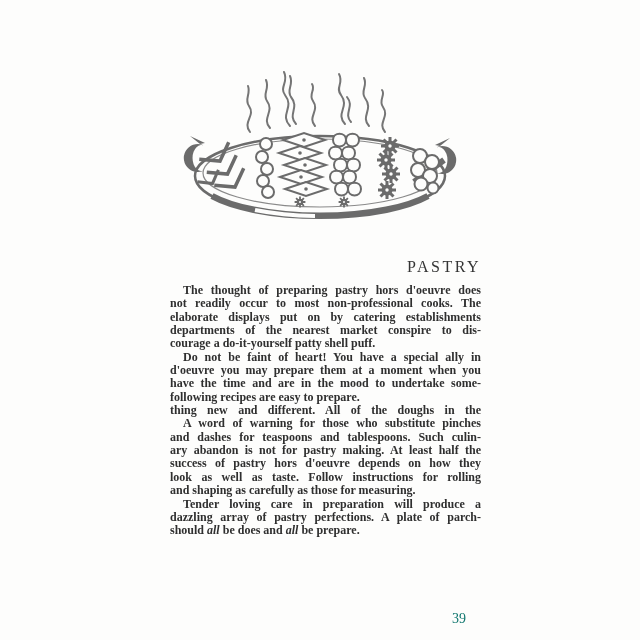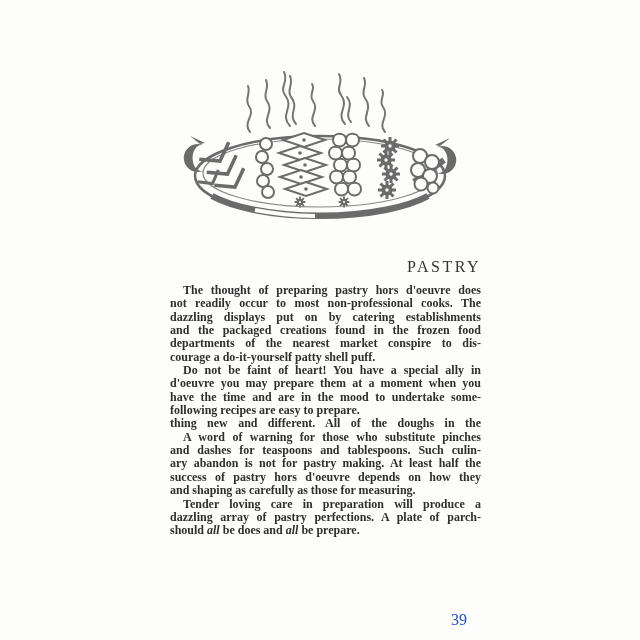--- a/index.html
+++ b/index.html
@@ -15,21 +15,21 @@
   .body{
     position:absolute;left:170px;top:284px;width:311px;
     font-size:12px;line-height:13.35px;font-weight:bold;
   }
   .para{margin:0;padding:0;}
   .line{text-align:justify;text-align-last:justify;}
   .line.last{text-align-last:left;}
   .line.first{padding-left:13px;}
   .pagenum{
     position:absolute;left:444px;top:611px;width:30px;text-align:center;
-    font-size:16px;color:#1d4ed8;
+    font-size:14px;color:#0f766e;
   }
 </style>
 </head>
 <body>
 
 <div class="page">
 
   <div class="art">
     <svg viewBox="0 0 284 158" width="284" height="158">
       <defs>
@@ -131,39 +131,39 @@
     </svg>
   </div>
 
   <h1 class="title">PASTRY</h1>
 
   <div class="body">
 
     <div class="para">
       <div class="line first">The thought of preparing pastry hors d'oeuvre does</div>
       <div class="line">not readily occur to most non-professional cooks. The</div>
-      <div class="line">dazzling displays put on by catering establishments</div>
-      <div class="line">and the packaged creations found in the frozen food</div>
+      <div class="line">elaborate displays put on by catering establishments</div>
       <div class="line">departments of the nearest market conspire to dis-</div>
       <div class="line last">courage a do-it-yourself patty shell puff.</div>
     </div>
 
     <div class="para">
       <div class="line first">Do not be faint of heart! You have a special ally in</div>
       <div class="line">d'oeuvre you may prepare them at a moment when you</div>
       <div class="line">have the time and are in the mood to undertake some-</div>
       <div class="line last">following recipes are easy to prepare.</div>
       <div class="line">thing new and different. All of the doughs in the</div>
     </div>
 
     <div class="para">
       <div class="line first">A word of warning for those who substitute pinches</div>
       <div class="line">and dashes for teaspoons and tablespoons. Such culin-</div>
       <div class="line">ary abandon is not for pastry making. At least half the</div>
       <div class="line">success of pastry hors d'oeuvre depends on how they</div>
+      <div class="line">look as well as taste. Follow instructions for rolling</div>
       <div class="line last">and shaping as carefully as those for measuring.</div>
     </div>
 
     <div class="para">
       <div class="line first">Tender loving care in preparation will produce a</div>
       <div class="line">dazzling array of pastry perfections. A plate of parch-</div>
       <div class="line last"><span>should </span><i>all</i><span> be does and </span><i>all</i><span> be prepare.</span></div>
     </div>
 
   </div>

